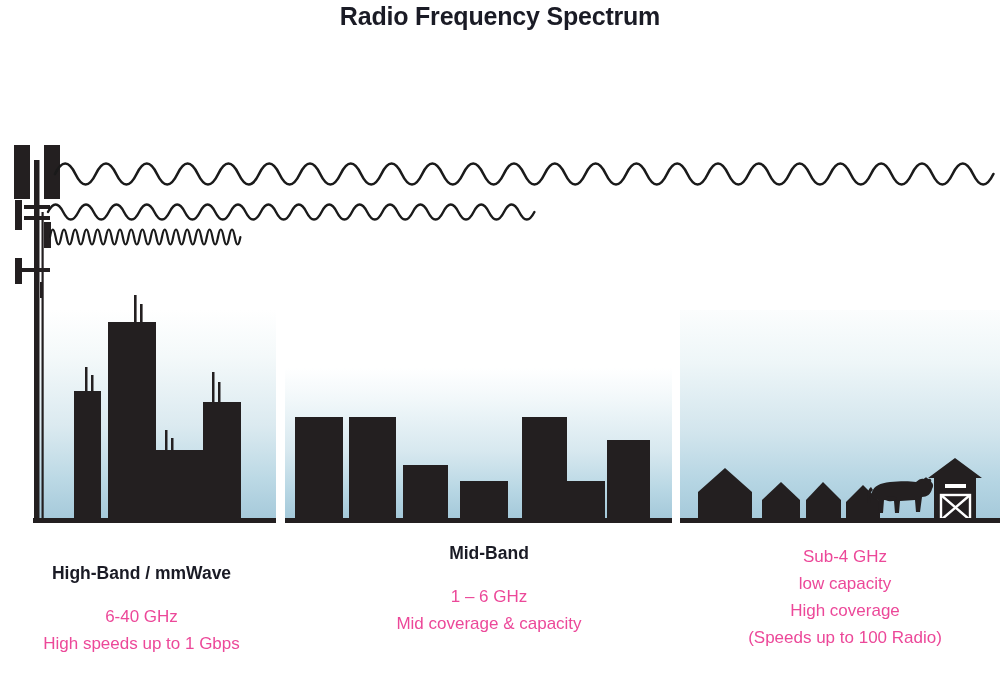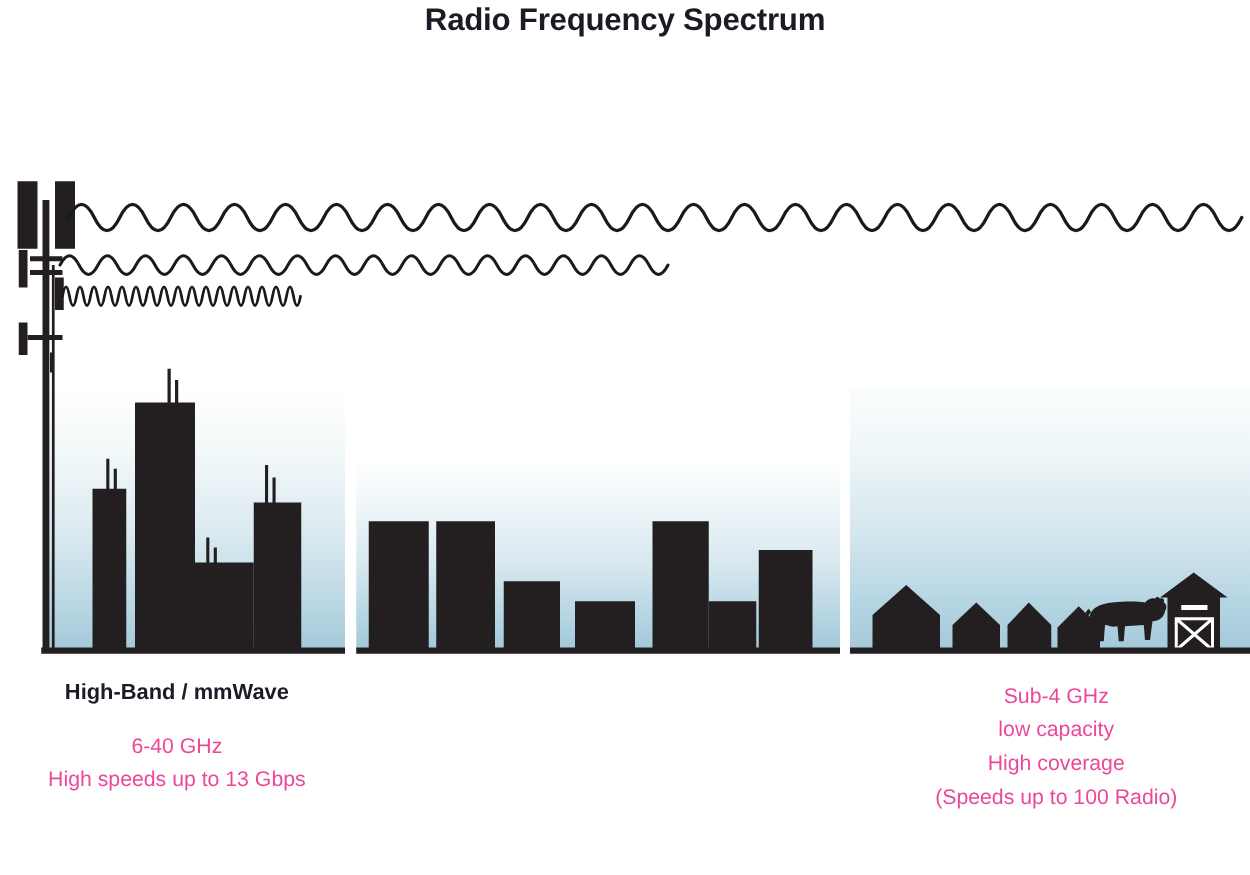--- a/index.html
+++ b/index.html
@@ -42,21 +42,21 @@
     left: 0;
     top: 543px;
     width: 1000px;
     height: 155px;
   }
   .band-col {
     position: absolute;
     top: 0;
     text-align: center;
   }
-  .band-col.high { left: 0px;   width: 283px; }
+  .band-col.high { left: 0px;   width: 283px; margin-top: 20px; }
   .band-col.mid  { left: 340px; width: 298px; }
   .band-col.low  { left: 690px; width: 310px; }
 
   .band-title {
     font-size: 17.5px;
     font-weight: bold;
     color: #1a1b25;
     margin-bottom: 19px;
     white-space: nowrap;
   }
@@ -260,23 +260,28 @@
 
     <rect x="680" y="518" width="320" height="5" fill="#231f20"></rect>
   </g>
 </svg>
 
 <div class="band-labels">
 
   <div class="band-col high">
     <div class="band-title">High-Band / mmWave</div>
     <div class="band-line">6-40 GHz</div>
-    <div class="band-line">High speeds up to 13 Gbps</div>
+    <div class="band-line">High speeds up to 1 Gbps</div>
   </div>
 
+  <div class="band-col mid">
+    <div class="band-title">Mid-Band</div>
+    <div class="band-line">1 – 6 GHz</div>
+    <div class="band-line">Mid coverage &amp; capacity</div>
+  </div>
 
   <div class="band-col low">
     <div class="band-line">Sub-4 GHz</div>
     <div class="band-line">low capacity</div>
     <div class="band-line">High coverage</div>
     <div class="band-line">(Speeds up to 100 Radio)</div>
   </div>
 
 </div>
 

